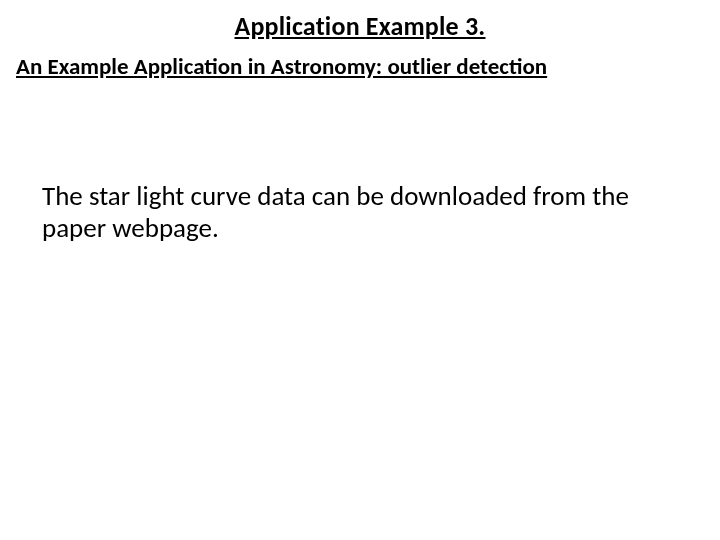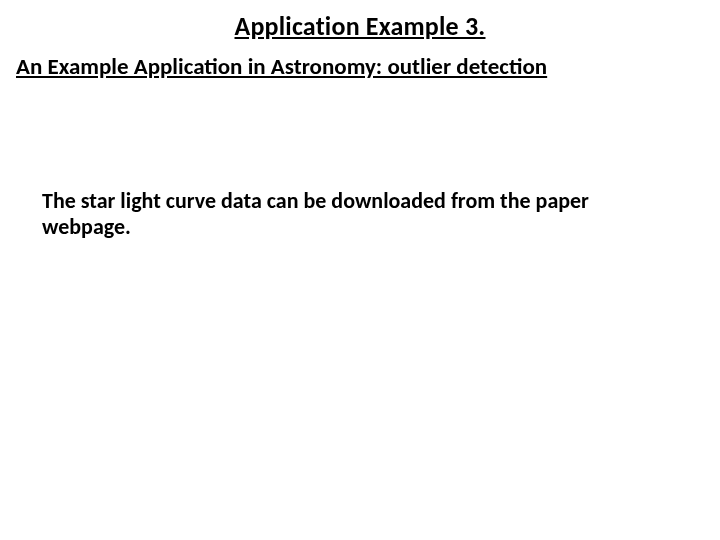--- a/index.html
+++ b/index.html
@@ -34,25 +34,25 @@
     top: 52px;
     left: 16px;
     width: 720px;
     text-align: left;
     font-size: 23px;
     font-weight: 700;
     text-decoration: underline;
   }
   .body-text {
     position: absolute;
-    top: 188px;
+    top: 180px;
     left: 42px;
     width: 612px;
-    font-size: 22px;
-    font-weight: 700;
+    font-size: 27px;
+    font-weight: 400;
     line-height: 1.18;
   }
 </style>
 </head>
 <body>
 
 <div class="slide">
   <div class="title">Application Example 3.</div>
   <div class="subtitle">An Example Application in Astronomy: outlier detection</div>
   <div class="body-text">The star light curve data can be downloaded from the paper webpage.</div>

